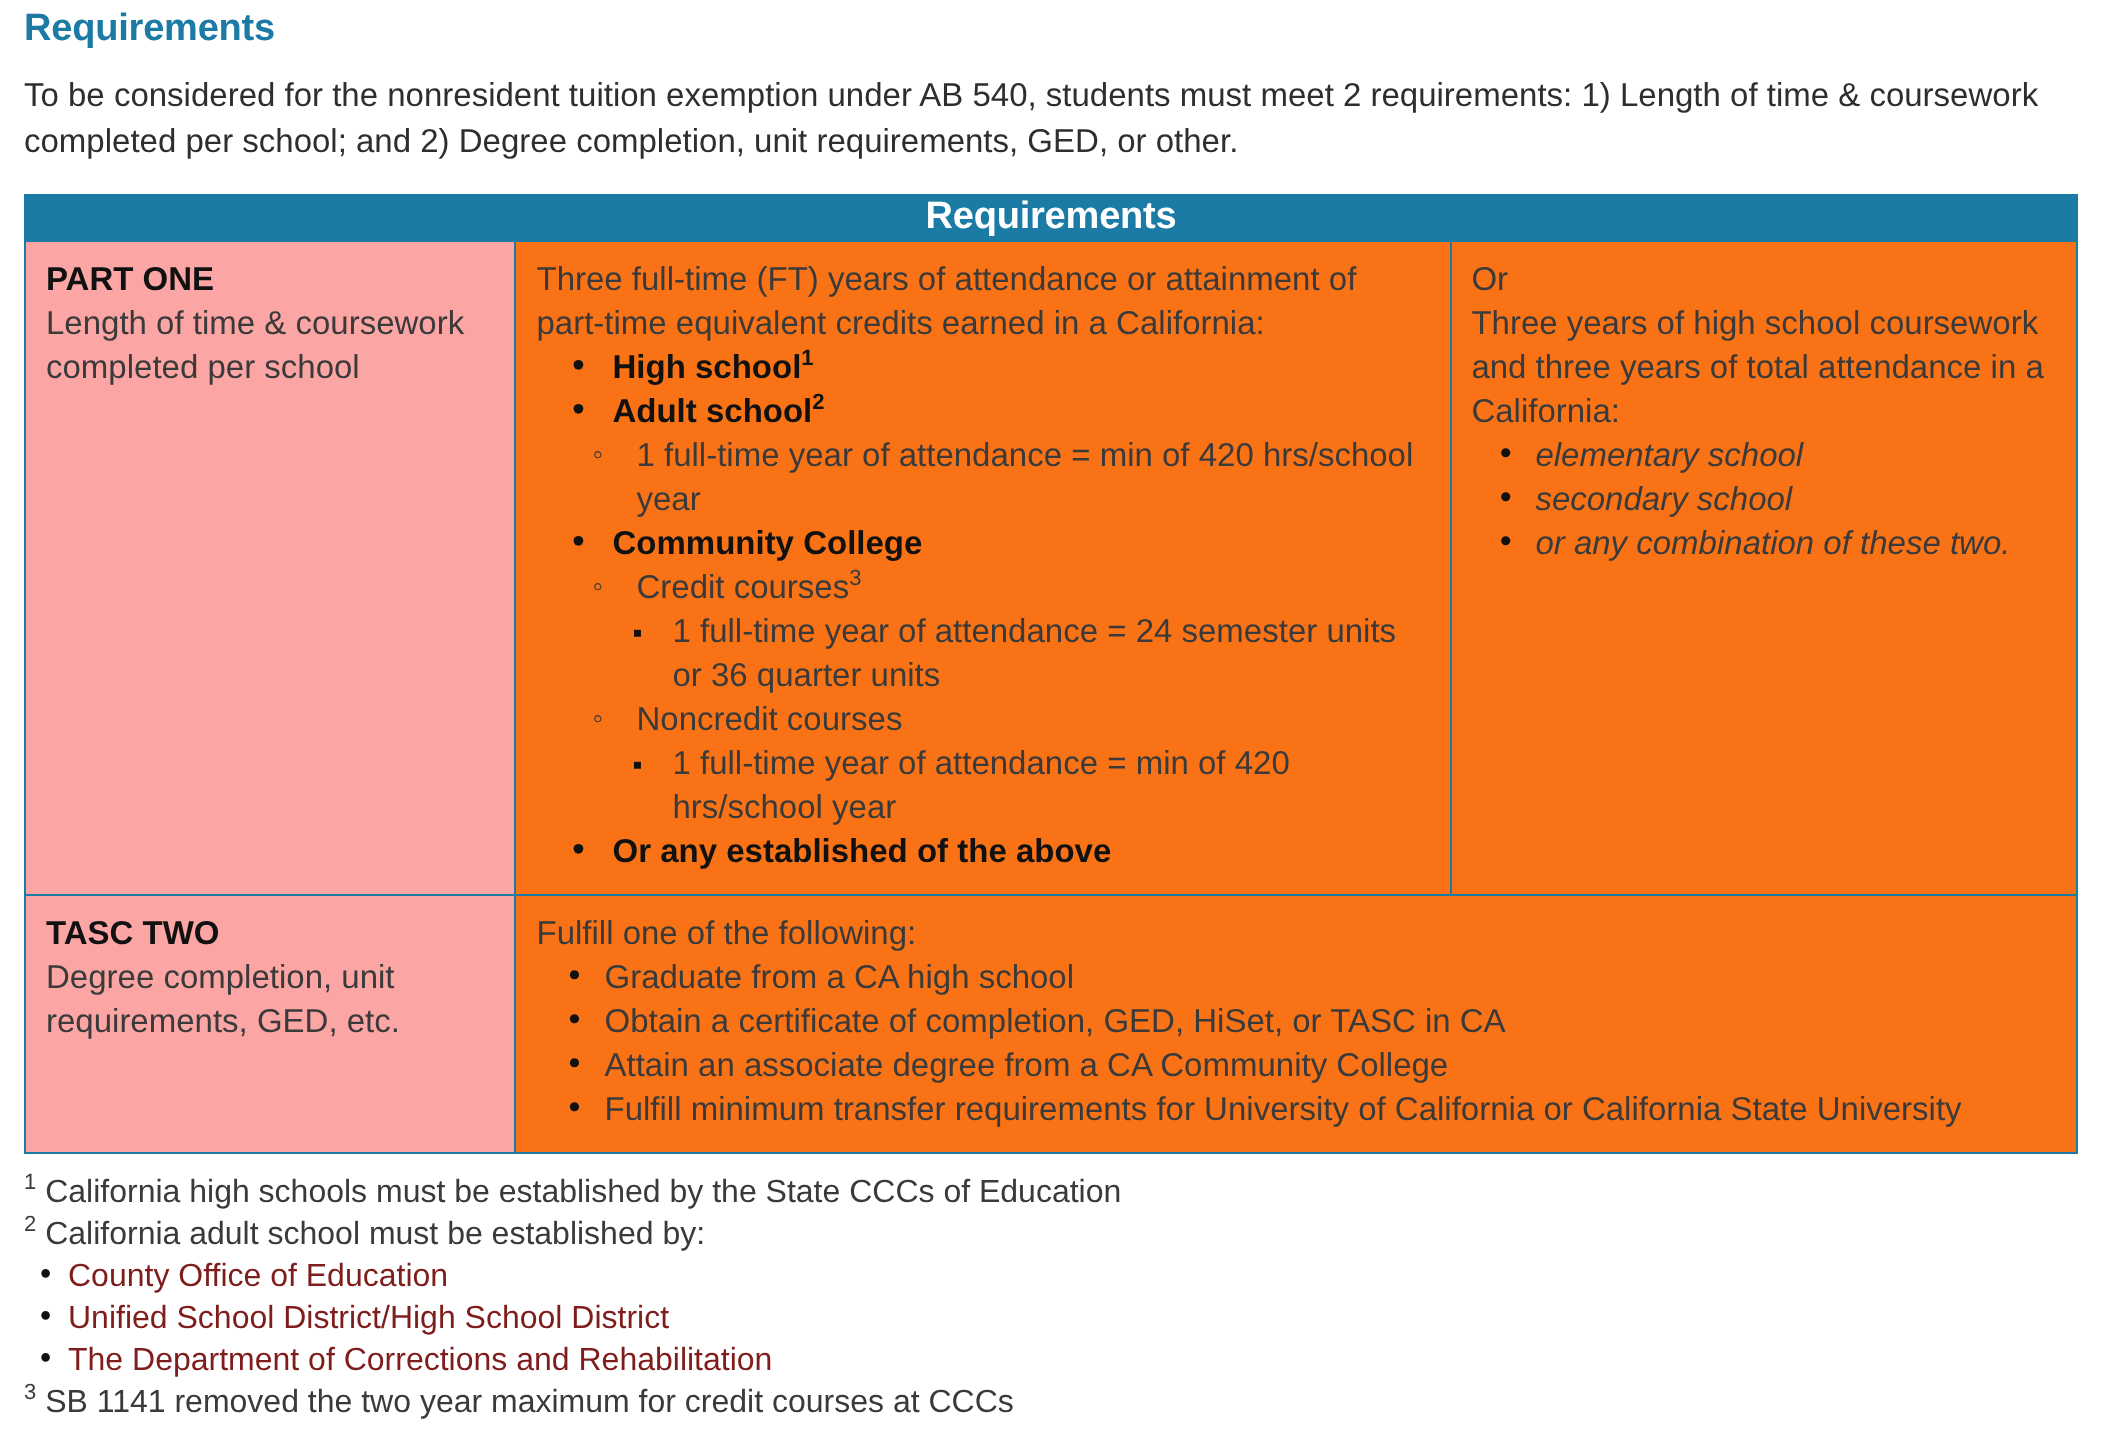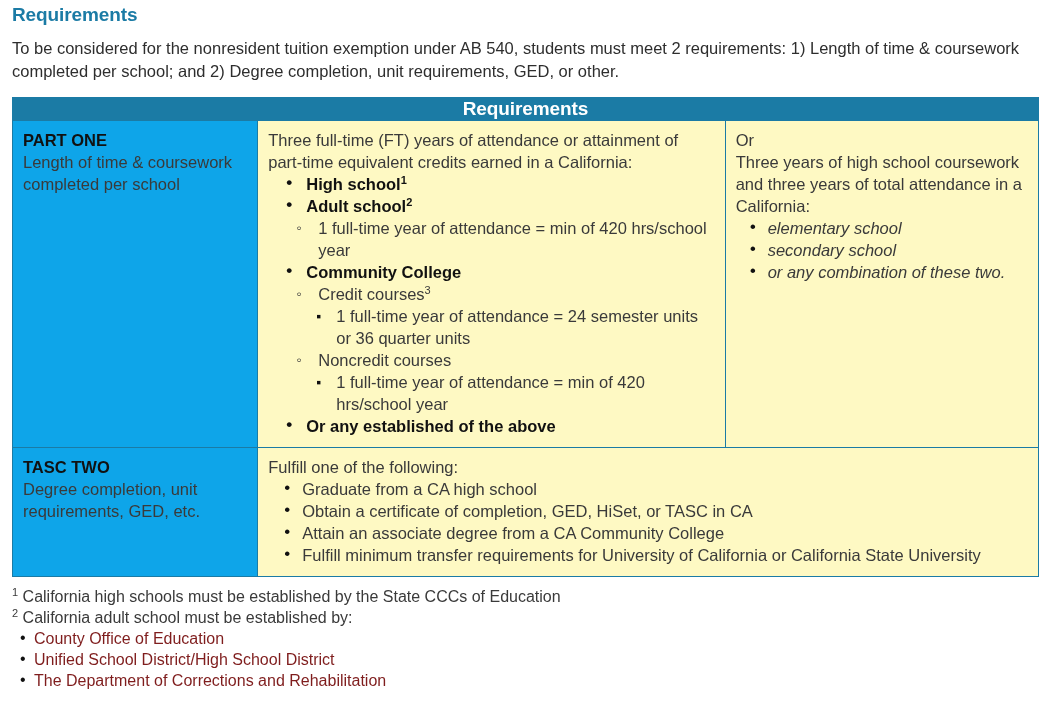--- a/index.html
+++ b/index.html
@@ -62,25 +62,25 @@
     text-align: center;
     padding: 6px 0 7px 0;
     border: 1px solid #1b7ba5;
     letter-spacing: -0.1px;
   }
   .col-part { width: 245px; }
   .col-mid  { width: 467px; }
   .col-right{ width: 313px; }
 
   td.part-cell {
-    background: #0ea5e9;
+    background: #fca5a5;
     padding: 8px 10px 12px 10px;
   }
   td.body-cell {
-    background: #fef9c3;
+    background: #f97316;
     padding: 8px 10px 10px 10px;
   }
 
   .part-label {
     font-weight: bold;
     color: #111111;
     font-size: 16.5px;
     line-height: 22px;
   }
   .part-desc {
@@ -321,15 +321,16 @@
   </table>
 
   <div class="footnotes">
     <p class="fn"><sup>1</sup> <span>California high schools must be established by the State CCCs of Education</span></p>
     <p class="fn"><sup>2</sup> <span>California adult school must be established by:</span></p>
     <ul class="fnlist">
       <li>County Office of Education</li>
       <li>Unified School District/High School District</li>
       <li>The Department of Corrections and Rehabilitation</li>
     </ul>
+    <p class="fn"><sup>3</sup> <span>SB 1141 removed the two year maximum for credit courses at CCCs</span></p>
   </div>
 
 </div>
 
 </body></html>

